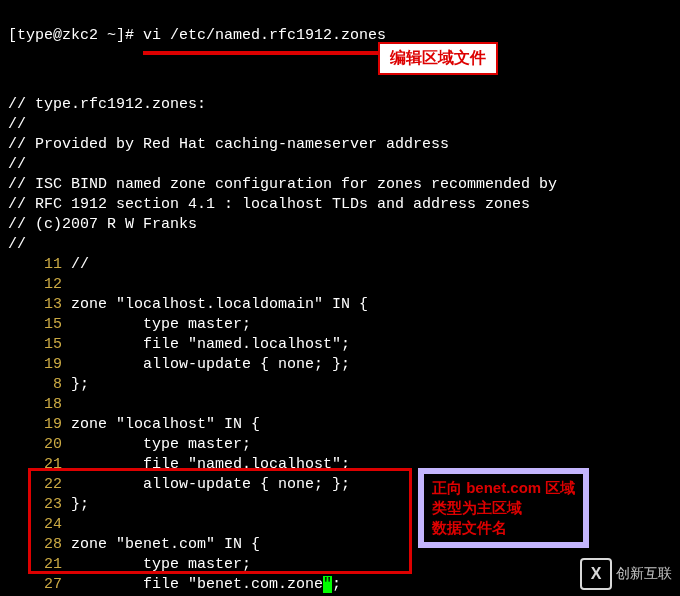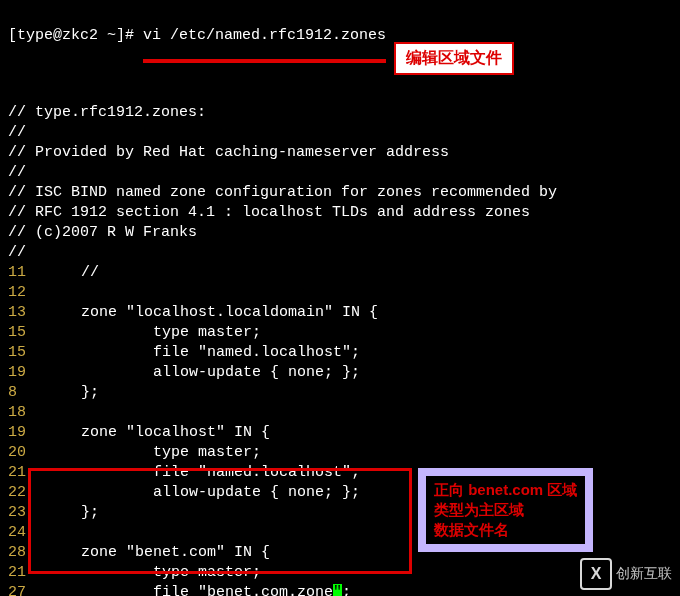--- a/index.html
+++ b/index.html
@@ -15,65 +15,66 @@
     position: relative;
   }
   .terminal {
     padding: 6px 8px;
     white-space: pre;
     line-height: 20px;
   }
   .underline-red {
     border-bottom: 4px solid #d00;
     display: inline-block;
-    padding-bottom: 16px;
+    padding-bottom: 8px;
     line-height: 14px;
   }
   .annot-box {
     position: absolute;
     border: 2px solid #d00;
     background: #fff;
     color: #d00;
     font-family: "SimSun", "Microsoft YaHei", sans-serif;
     font-size: 16px;
     font-weight: bold;
     padding: 4px 10px;
   }
   .annot1 {
     top: 42px;
-    left: 394px;
+    left: 378px;
   }
   .highlight-box {
     position: absolute;
     border: 3px solid #d00;
     left: 28px;
     top: 468px;
     width: 378px;
     height: 100px;
     pointer-events: none;
   }
   .annot2 {
     position: absolute;
-    border: 8px solid #c4b5fd;
+    border: 6px solid #c4b5fd;
     background: transparent;
     color: #d00;
     font-family: "SimSun", "Microsoft YaHei", sans-serif;
     font-size: 15px;
     font-weight: bold;
     padding: 4px 8px;
     left: 418px;
     top: 468px;
     line-height: 20px;
     white-space: normal;
   }
   .lineno {
     display:inline-block;
     width: 54px;
+    text-align: right;
     color: #ccaa44;
-    margin-right: 10px;
+    margin-right: 0px;
   }
   .code {
     color: #fff;
   }
   .cursor-block {
     background: #00ff00;
     color: #000;
   }
   .watermark {
     position: absolute;

